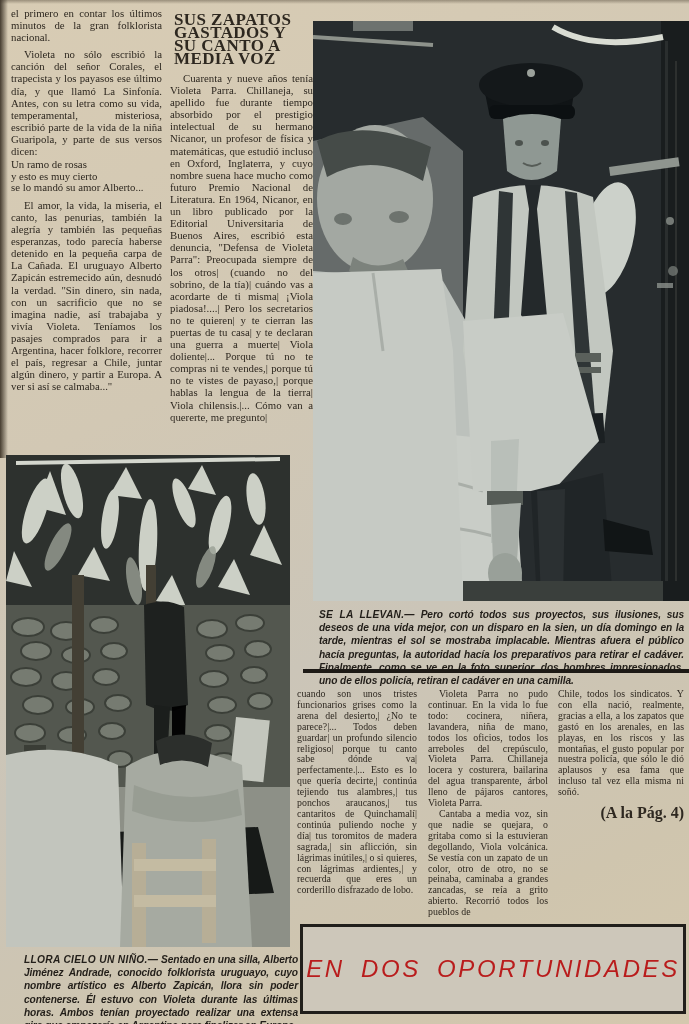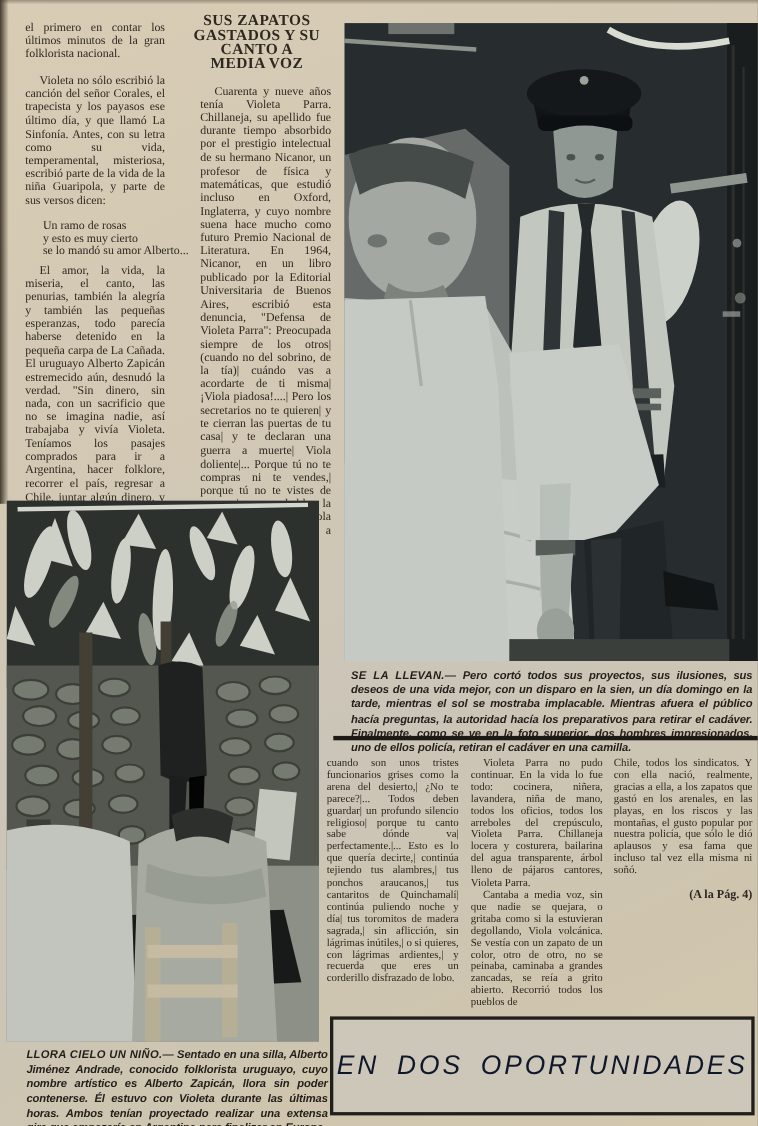--- a/index.html
+++ b/index.html
@@ -6,47 +6,47 @@
   .page{
     position:relative;width:689px;height:1024px;margin:0 auto;overflow:hidden;
     background:linear-gradient(155deg,#d8ccb4 0%,#d2c8b4 35%,#cbc5b8 60%,#cfc5ae 85%,#d4c8ae 100%);
     font-family:"Liberation Serif",serif;color:#2e2820;
   }
   .edge-left{position:absolute;left:0;top:0;width:8px;height:458px;
     background:linear-gradient(to right,#463d30,rgba(70,61,48,0));}
   .edge-top{position:absolute;left:0;top:0;width:689px;height:4px;
     background:linear-gradient(to bottom,rgba(80,70,55,.45),rgba(80,70,55,0));}
   .col{position:absolute;text-align:justify;font-size:10.8px;line-height:12.1px;}
-  .col .p{margin:12px;}
+  .col .p{margin:0;}
   .col .p.sp{margin-top:5px;}
   .col .p.ind{text-indent:13px;}
   .poem{margin:2px 0 3px 0;text-align:left;line-height:11.6px;}
-  .poem div{white-space:nowrap;margin-left:28px;}
-  .colhead{font-weight:bold;text-align:center;font-size:14px;line-height:13px;
+  .poem div{white-space:nowrap;}
+  .colhead{font-weight:bold;text-align:left;font-size:17px;line-height:13px;
     letter-spacing:.4px;margin:0 20px 7px 4px;}
   .bcol{position:absolute;text-align:justify;font-size:9.9px;line-height:10.9px;}
   .bcol .p{margin:0;}
   .bcol .p.ind{text-indent:11px;}
   .subhead{font-weight:bold;text-align:center;font-size:10.3px;line-height:13px;
     letter-spacing:.6px;margin:14px 6px 12px 6px;}
-  .jump{font-weight:bold;text-align:right;font-size:11px;margin-top:10px;}
+  .jump{font-weight:bold;text-align:right;font-size:16px;margin-top:10px;}
   .photo{position:absolute;display:block;}
   .photo svg{display:block;}
   .caption{position:absolute;font-family:"Liberation Sans",sans-serif;font-weight:bold;
     font-size:10.2px;line-height:13.2px;color:#221e19;text-align:justify;letter-spacing:-0.1px;font-style:italic;}
   .caption .lead{letter-spacing:.3px;}
   .rule{position:absolute;background:#1d1a16;}
   .hbox{
     position:absolute;left:300px;top:924px;width:380px;height:84px;
     background:#cdc7ba;border:3px solid #211f1b;box-shadow:0 0 0 1px #cdc7ba inset;
     display:flex;flex-direction:column;justify-content:center;align-items:center;z-index:5;
   }
   .hbox .hline{
     font-family:"Liberation Sans",sans-serif;font-style:italic;font-weight:normal;
-    font-size:24px;line-height:26px;letter-spacing:2.6px;word-spacing:7px;color:#0f172a;
+    font-size:24px;line-height:26px;letter-spacing:2.6px;word-spacing:7px;color:#b91c1c;
     white-space:nowrap;transform:scaleY(1.02);
   }
 </style>
 </head>
 <body>
 
 <div class="page">
   <div class="edge-top"></div>
   <div class="edge-left"></div>
 

